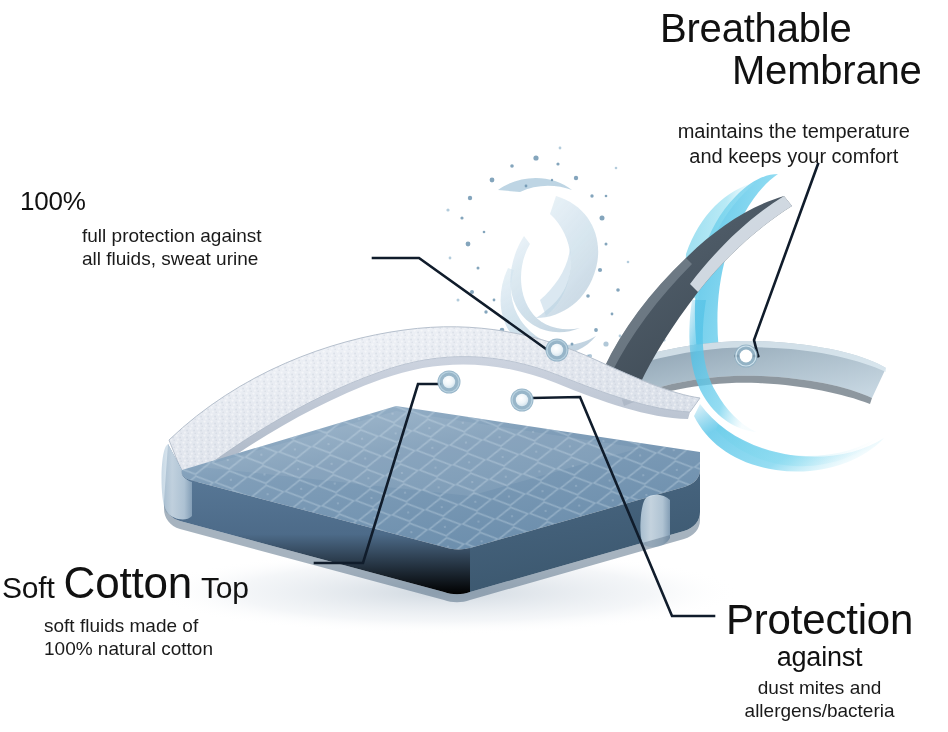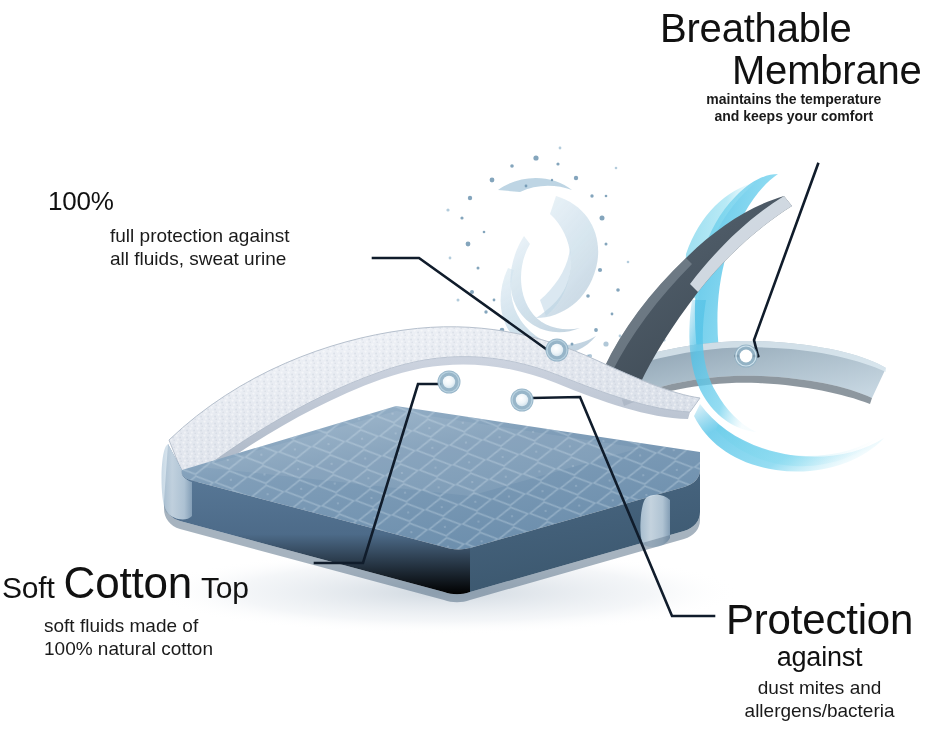--- a/index.html
+++ b/index.html
@@ -38,25 +38,25 @@
     font-weight: 400;
     color: #1a1a1a;
     line-height: 1.22;
     white-space: nowrap;
   }
 
   
   #co-membrane { left: 660px; top: 8px; text-align: left; }
   #co-membrane .h1 { font-size: 40px; }
   #co-membrane .h2 { font-size: 40px; padding-left: 72px; }
-  #co-membrane .sub { font-size: 14px; margin-top: 0; text-align: center;
-                      padding-left: 6px; font-weight: bold; }
+  #co-membrane .sub { font-size: 20px; margin-top: 28px; text-align: center;
+                      padding-left: 6px; }
 
   
-  #co-waterproof { left: 48px; top: 188px; }
+  #co-waterproof { left: 20px; top: 188px; }
   #co-waterproof .line1 { display: flex; align-items: baseline; gap: 10px; }
   #co-waterproof .pct { font-size: 26px; }
   #co-waterproof .big { font-size: 42px; }
   #co-waterproof .sub { font-size: 19px; margin-top: 9px; padding-left: 62px; }
 
   
   #co-cotton { left: 2px; top: 540px; }
   #co-cotton .line1 { display: flex; align-items: baseline; gap: 9px; margin-top: 20px; }
   #co-cotton .sm { font-size: 30px; }
   #co-cotton .big { font-size: 44px; }

